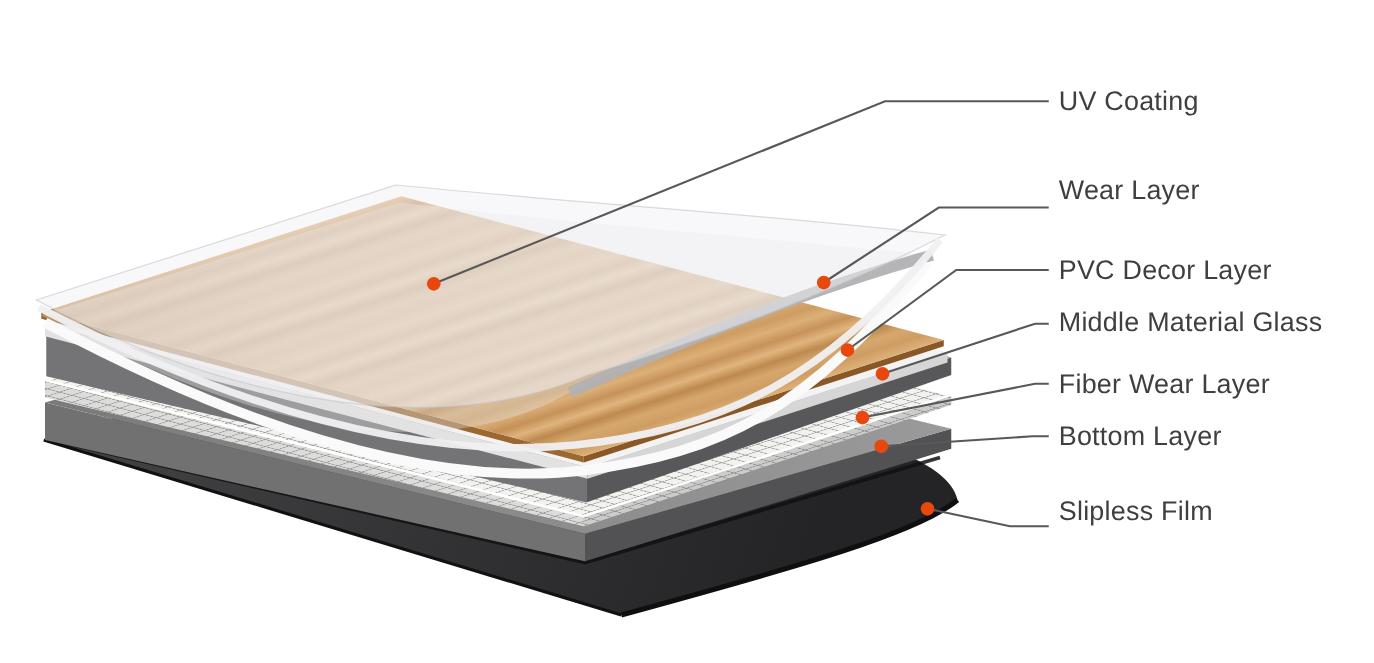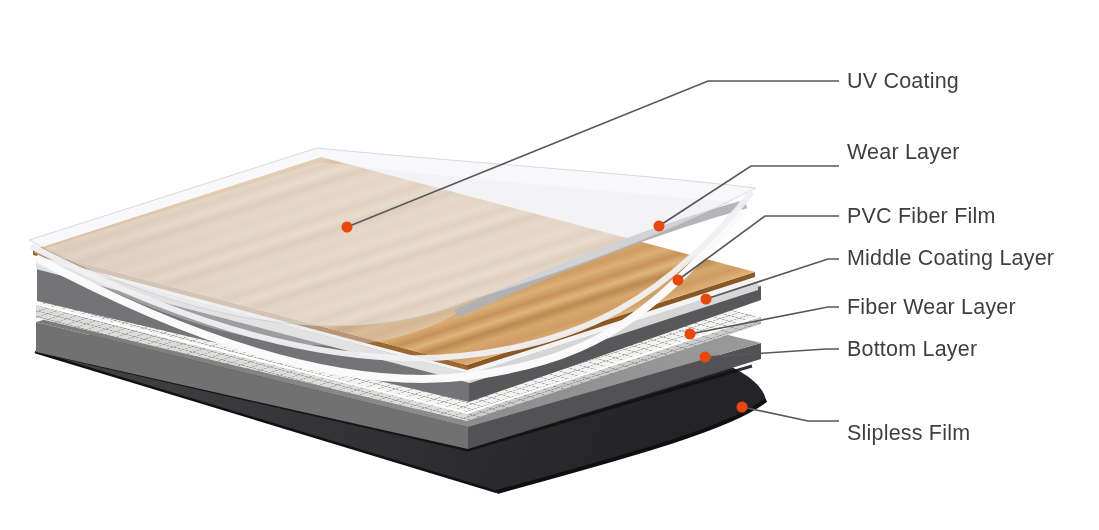--- a/index.html
+++ b/index.html
@@ -130,18 +130,18 @@
       <circle class="dot" cx="678" cy="280" r="5.5"></circle>
       <circle class="dot" cx="706" cy="299" r="5.5"></circle>
       <circle class="dot" cx="690" cy="334" r="5.5"></circle>
       <circle class="dot" cx="705" cy="357" r="5.5"></circle>
       <circle class="dot" cx="742" cy="407" r="5.5"></circle>
     </g>
   </svg>
 
   <div class="layer-label" style="top:68px">UV Coating</div>
   <div class="layer-label" style="top:139px">Wear Layer</div>
-  <div class="layer-label" style="top:203px">PVC Fiber Film</div>
-  <div class="layer-label" style="top:245px">Middle Coating Layer</div>
+  <div class="layer-label" style="top:203px">PVC Decor Layer</div>
+  <div class="layer-label" style="top:245px">Middle Material Glass</div>
   <div class="layer-label" style="top:294px">Fiber Wear Layer</div>
   <div class="layer-label" style="top:336px">Bottom Layer</div>
-  <div class="layer-label" style="top:420px">Slipless Film</div>
+  <div class="layer-label" style="top:396px">Slipless Film</div>
 </div>
 
 </body></html>

